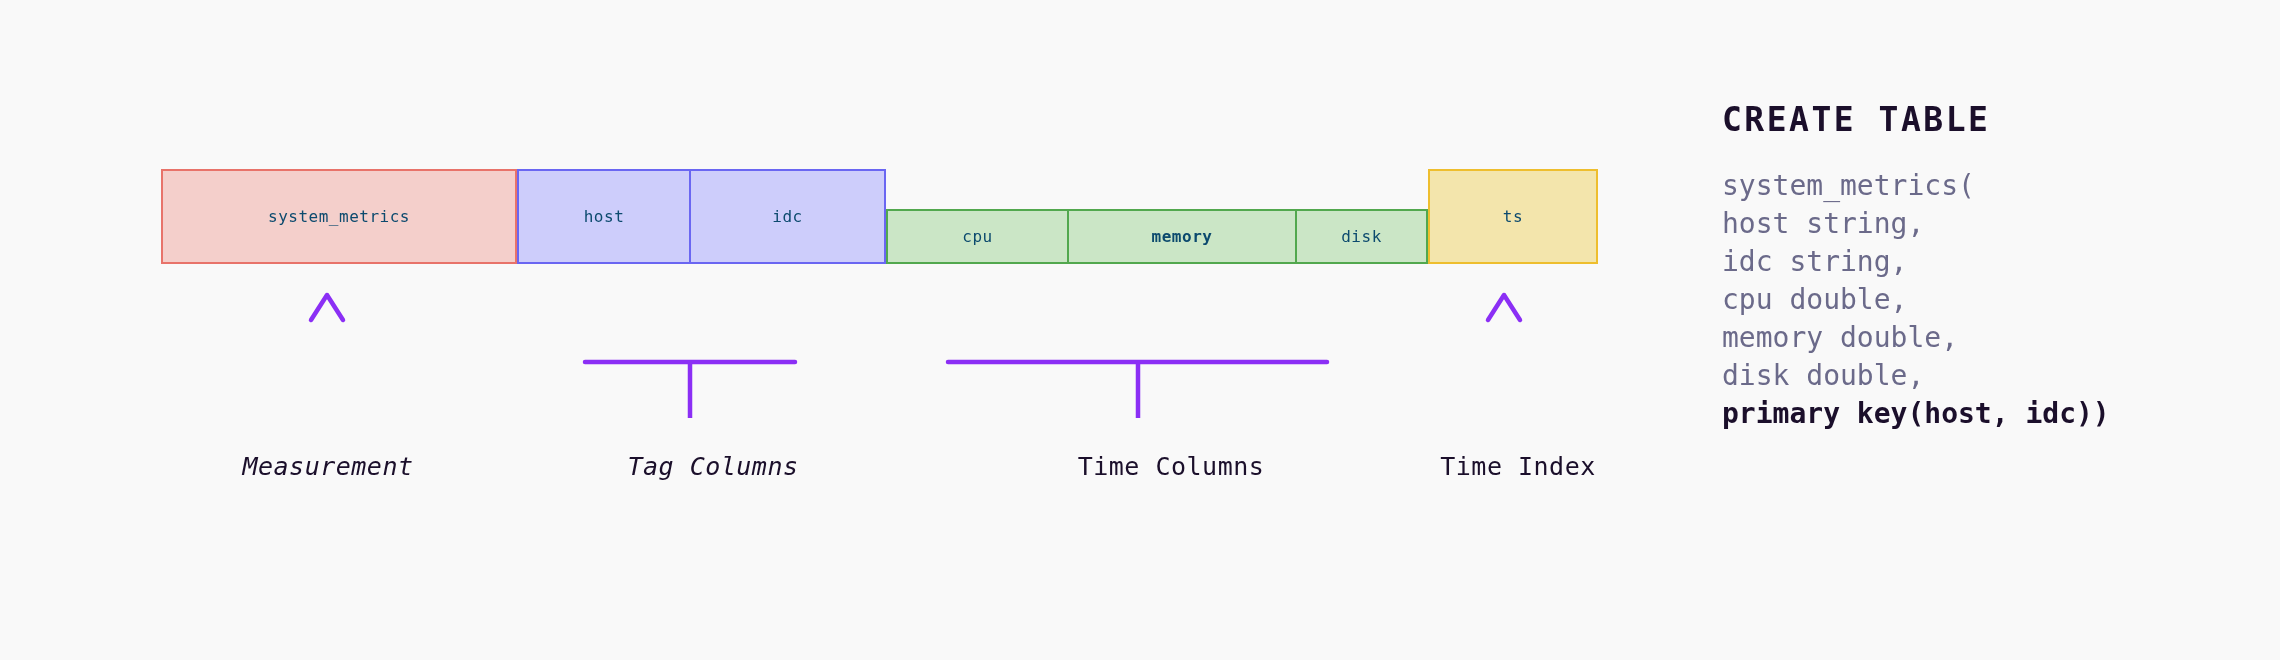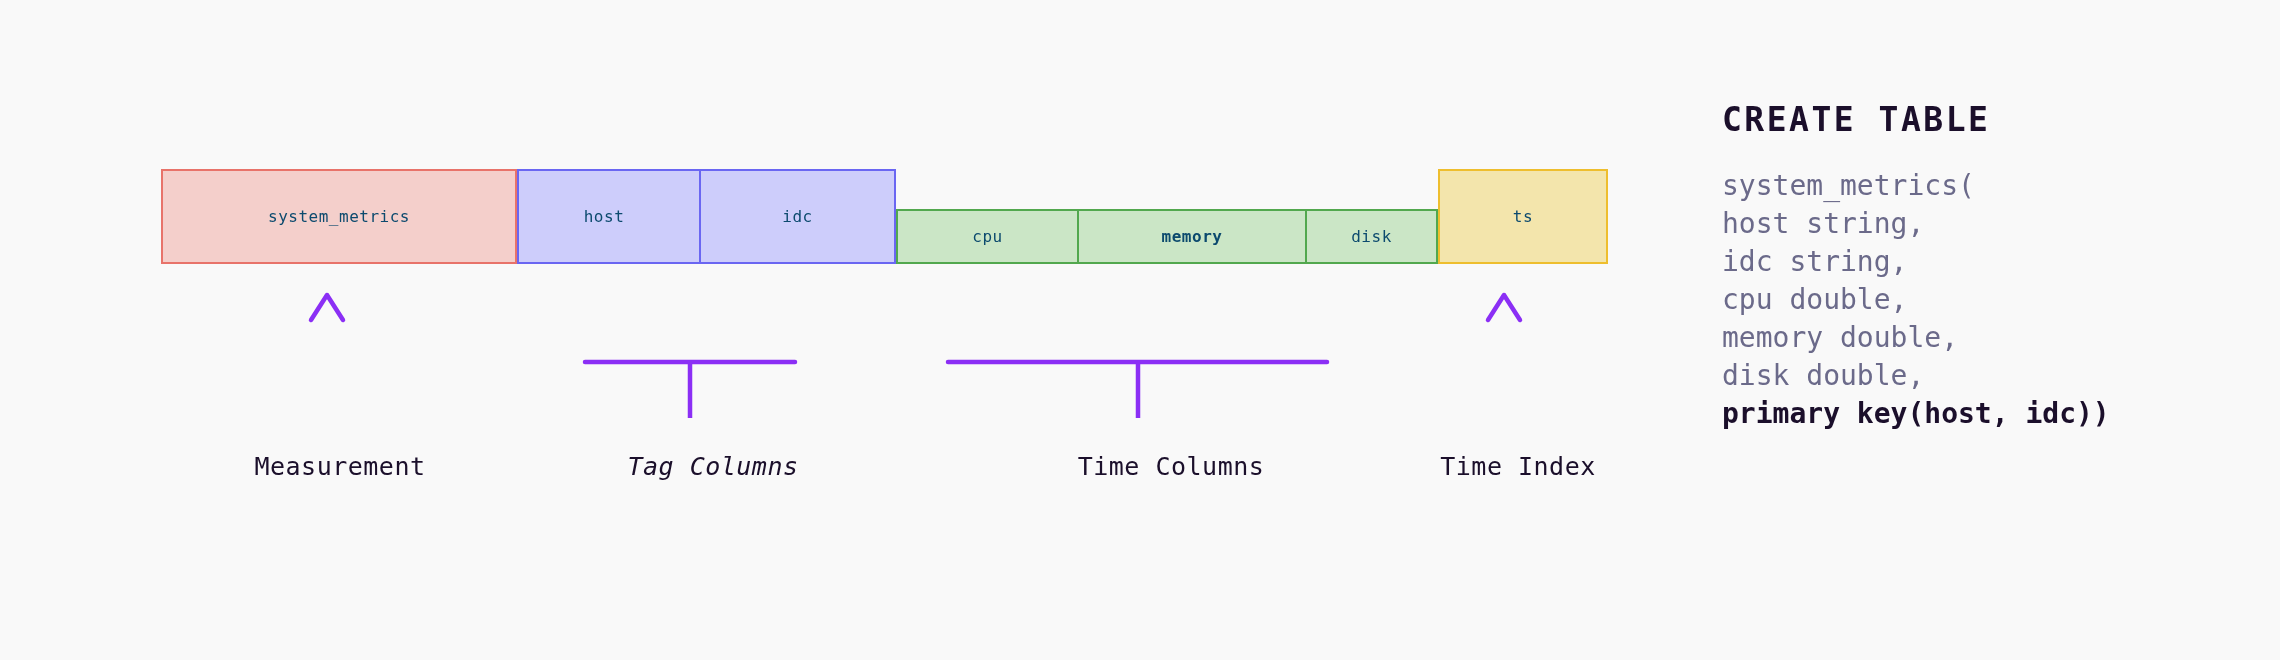--- a/index.html
+++ b/index.html
@@ -47,21 +47,20 @@
   .grp-measurement .col-cell { width: 352px; }
 
   .grp-tag {
     background: #cdcdfb;
     border: 2.5px solid #6a66f2;
   }
   .grp-tag .col-cell { width: 170px; }
   .grp-tag .col-cell + .col-cell {
     width: 195px;
     border-left: 2.5px solid #6a66f2;
-    margin-left: 10px;
   }
 
   .grp-field {
     background: #cbe6c6;
     border: 2.5px solid #52a84e;
     margin-top: 40px;
   }
   .grp-field .col-cell { width: 179px; }
   .grp-field .col-cell + .col-cell {
     border-left: 2.5px solid #52a84e;
@@ -181,21 +180,21 @@
     <line x1="948" y1="362" x2="1327" y2="362" stroke="#8b2ff5" stroke-width="4.5" stroke-linecap="round"></line>
     <line x1="1138" y1="362" x2="1138" y2="418" stroke="#8b2ff5" stroke-width="4.5"></line>
   </g>
 
   <g>
     <line x1="1504" y1="415" x2="1504" y2="298" stroke="url(#fadeUp)" stroke-width="4.5"></line>
     <polyline points="1488,320 1504,295 1520,320" fill="none" stroke="#8b2ff5" stroke-width="4.5" stroke-linecap="round" stroke-linejoin="round"></polyline>
   </g>
 </svg>
 
-<div class="annot-label" style="left:340px;">Measurement</div>
+<div class="annot-label" style="left:328px;font-style:italic;">Measurement</div>
 <div class="annot-label" style="left:713px;font-style:italic;">Tag Columns</div>
 <div class="annot-label" style="left:1171px;">Time Columns</div>
 <div class="annot-label" style="left:1518px;">Time Index</div>
 
 <div id="code-panel">
   <div id="code-title">CREATE TABLE</div>
   <div id="code-body">
       <div class="code-line"><span>system_metrics(</span></div>
       <div class="code-line"><span>host string,</span></div>
       <div class="code-line"><span>idc string,</span></div>

